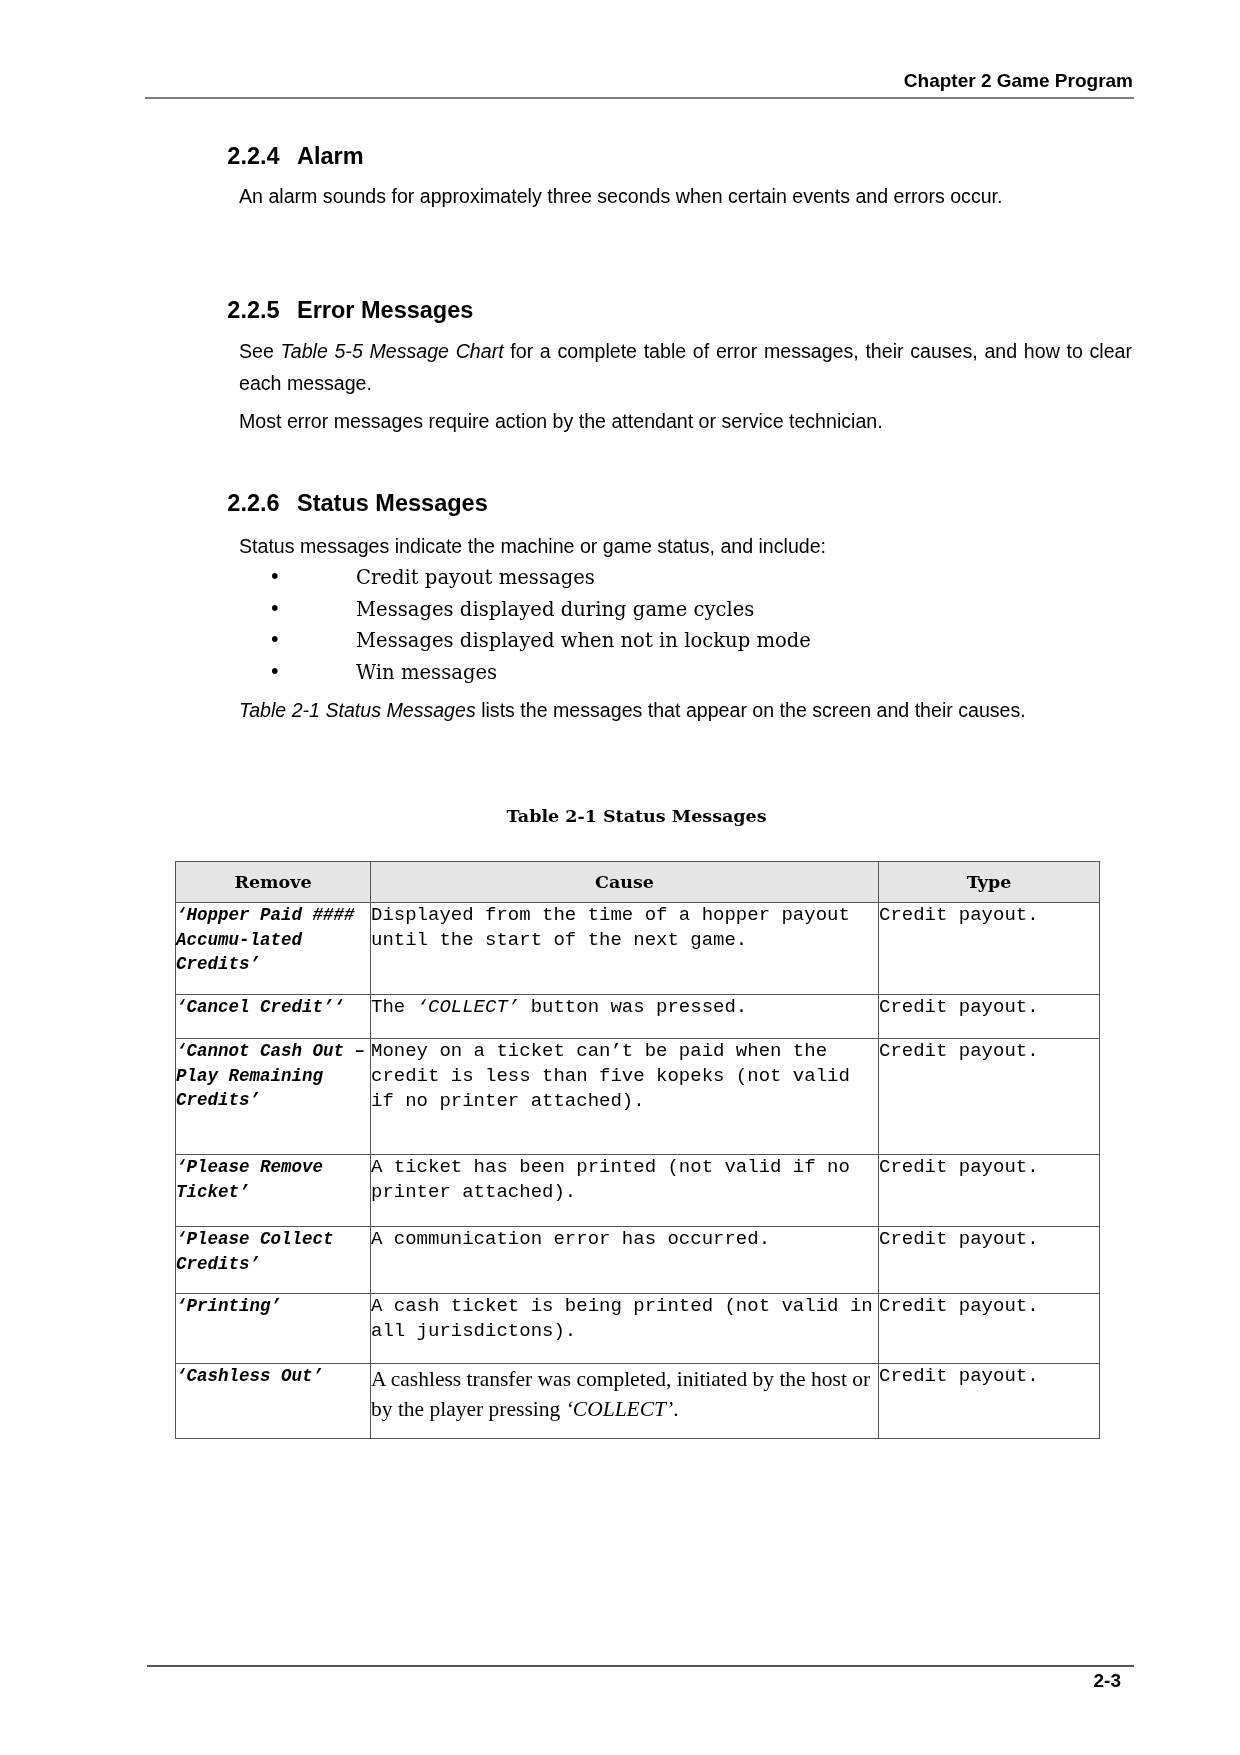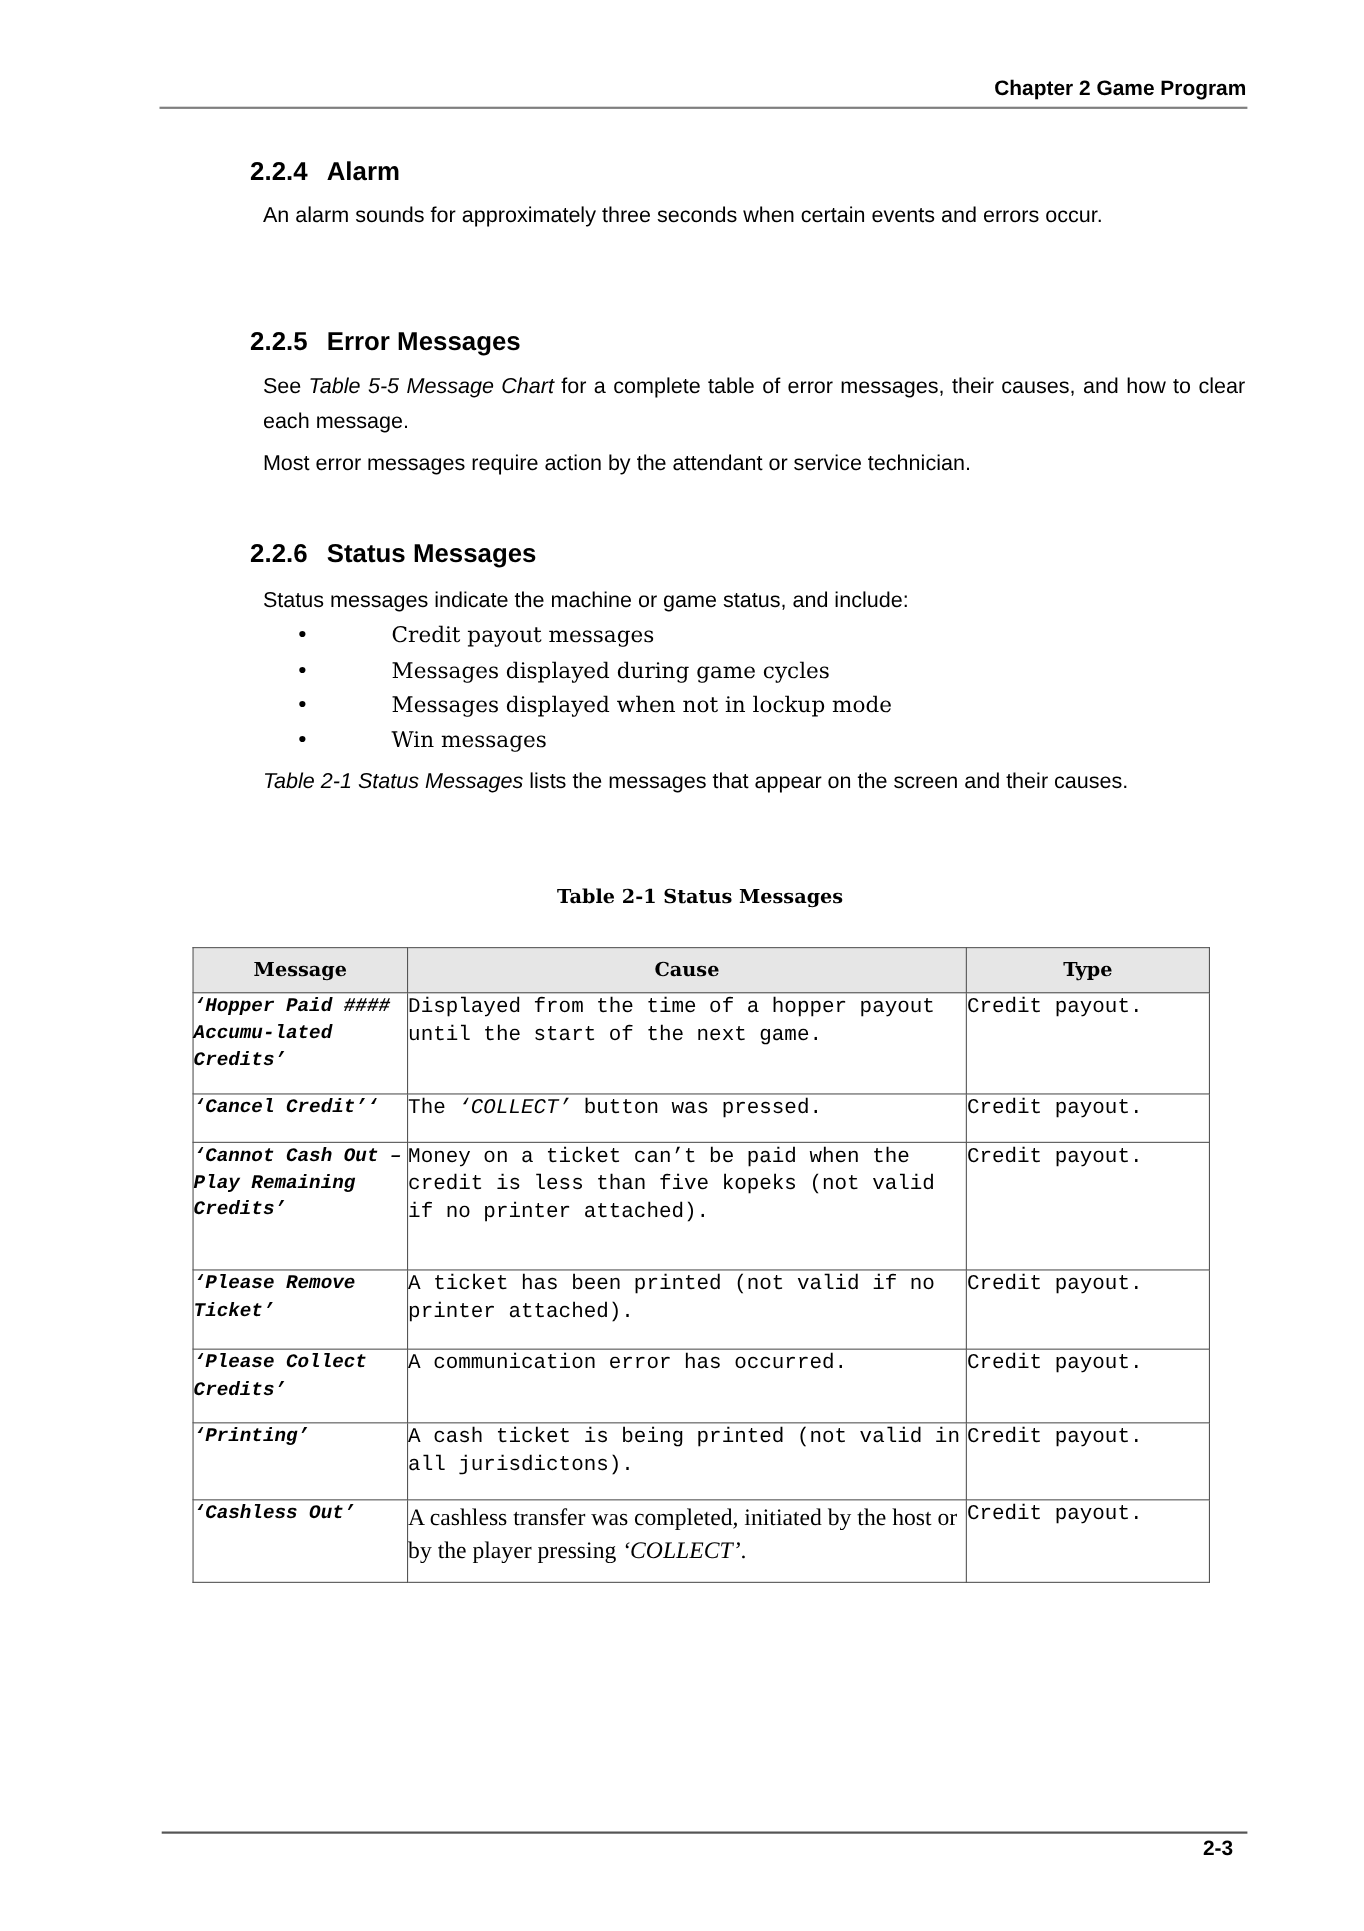--- a/index.html
+++ b/index.html
@@ -88,21 +88,21 @@
 <div class="abs caption">Table 2-1 Status Messages</div>
 
 <table class="status">
   <colgroup>
     <col style="width:195px">
     <col style="width:508px">
     <col style="width:221px">
   </colgroup>
   <thead>
     <tr>
-      <th>Message</th>
+      <th>Remove</th>
       <th>Cause</th>
       <th>Type</th>
     </tr>
   </thead>
   <tbody>
     <tr style="height:92px;">
       <td class="msg">‘Hopper Paid #### Accumu-lated Credits’</td>
       <td class="cause">Displayed from the time of a hopper payout until the start of the next game.</td>
       <td class="type">Credit payout.</td>
     </tr>

